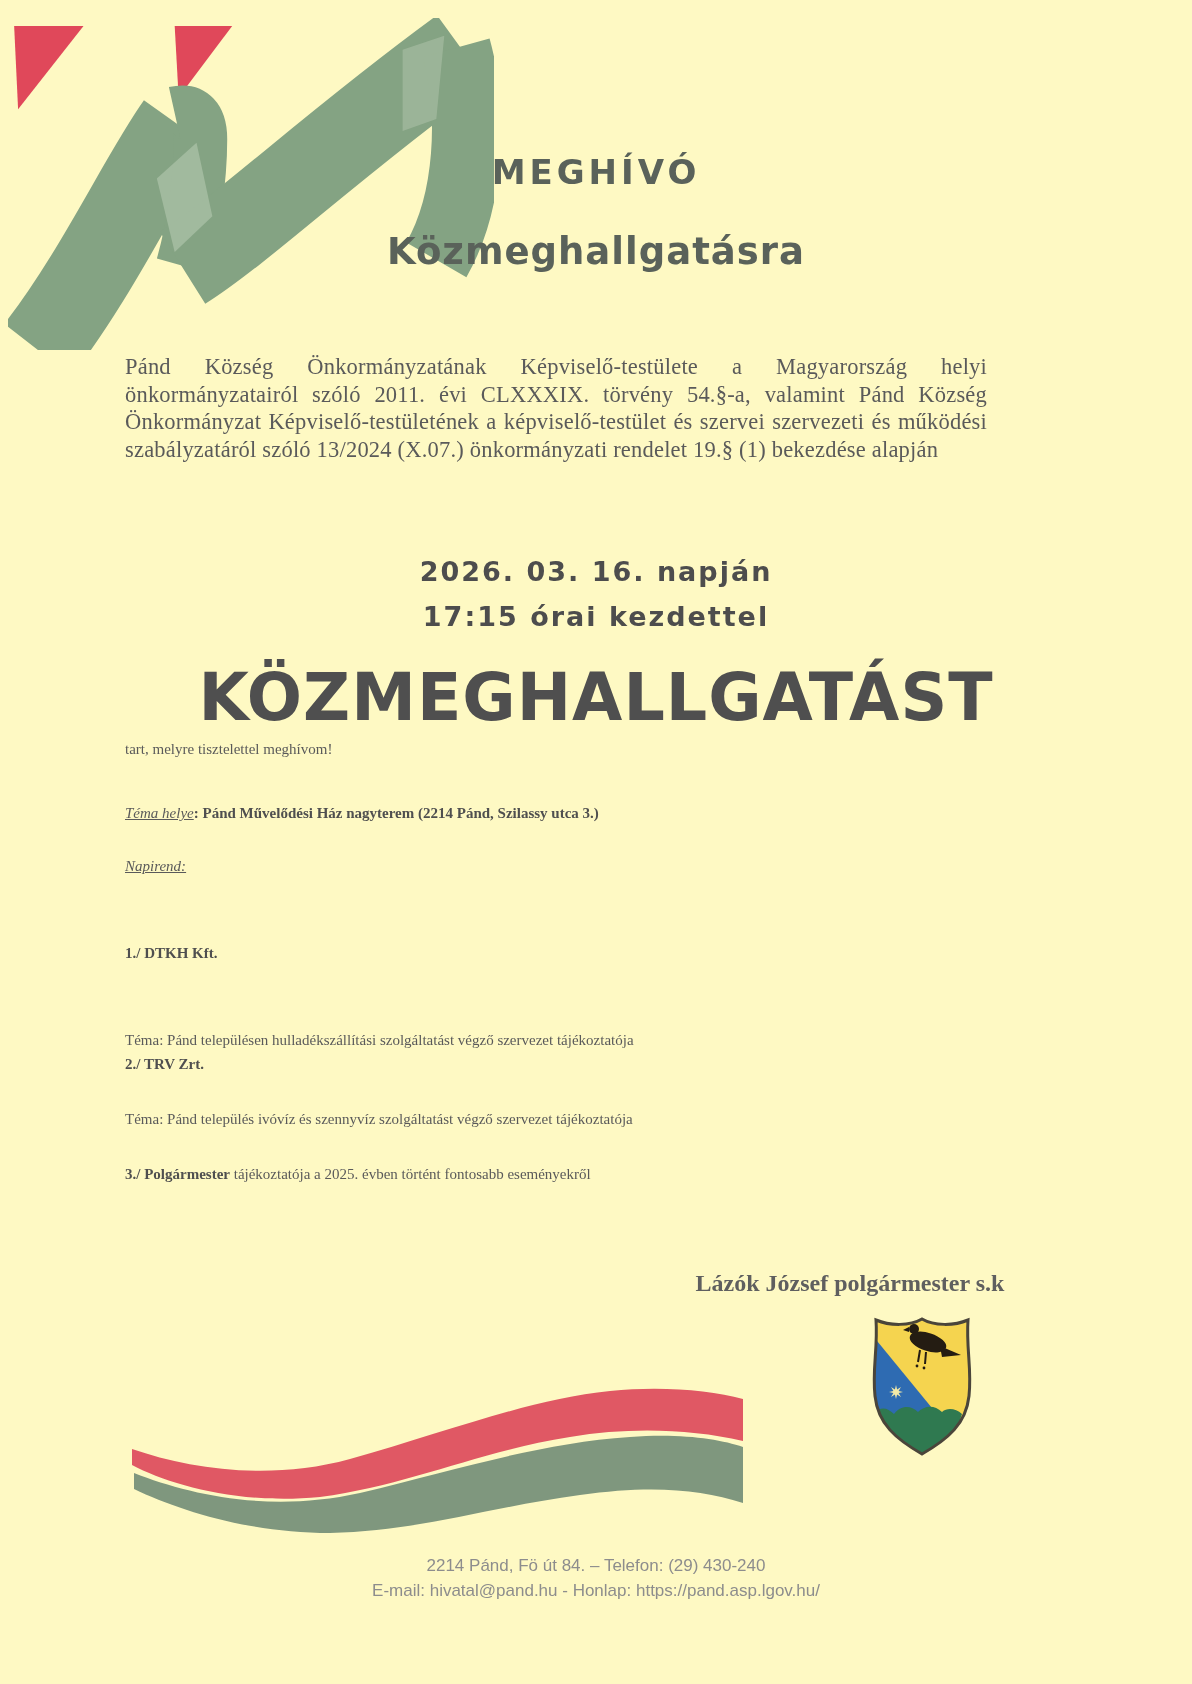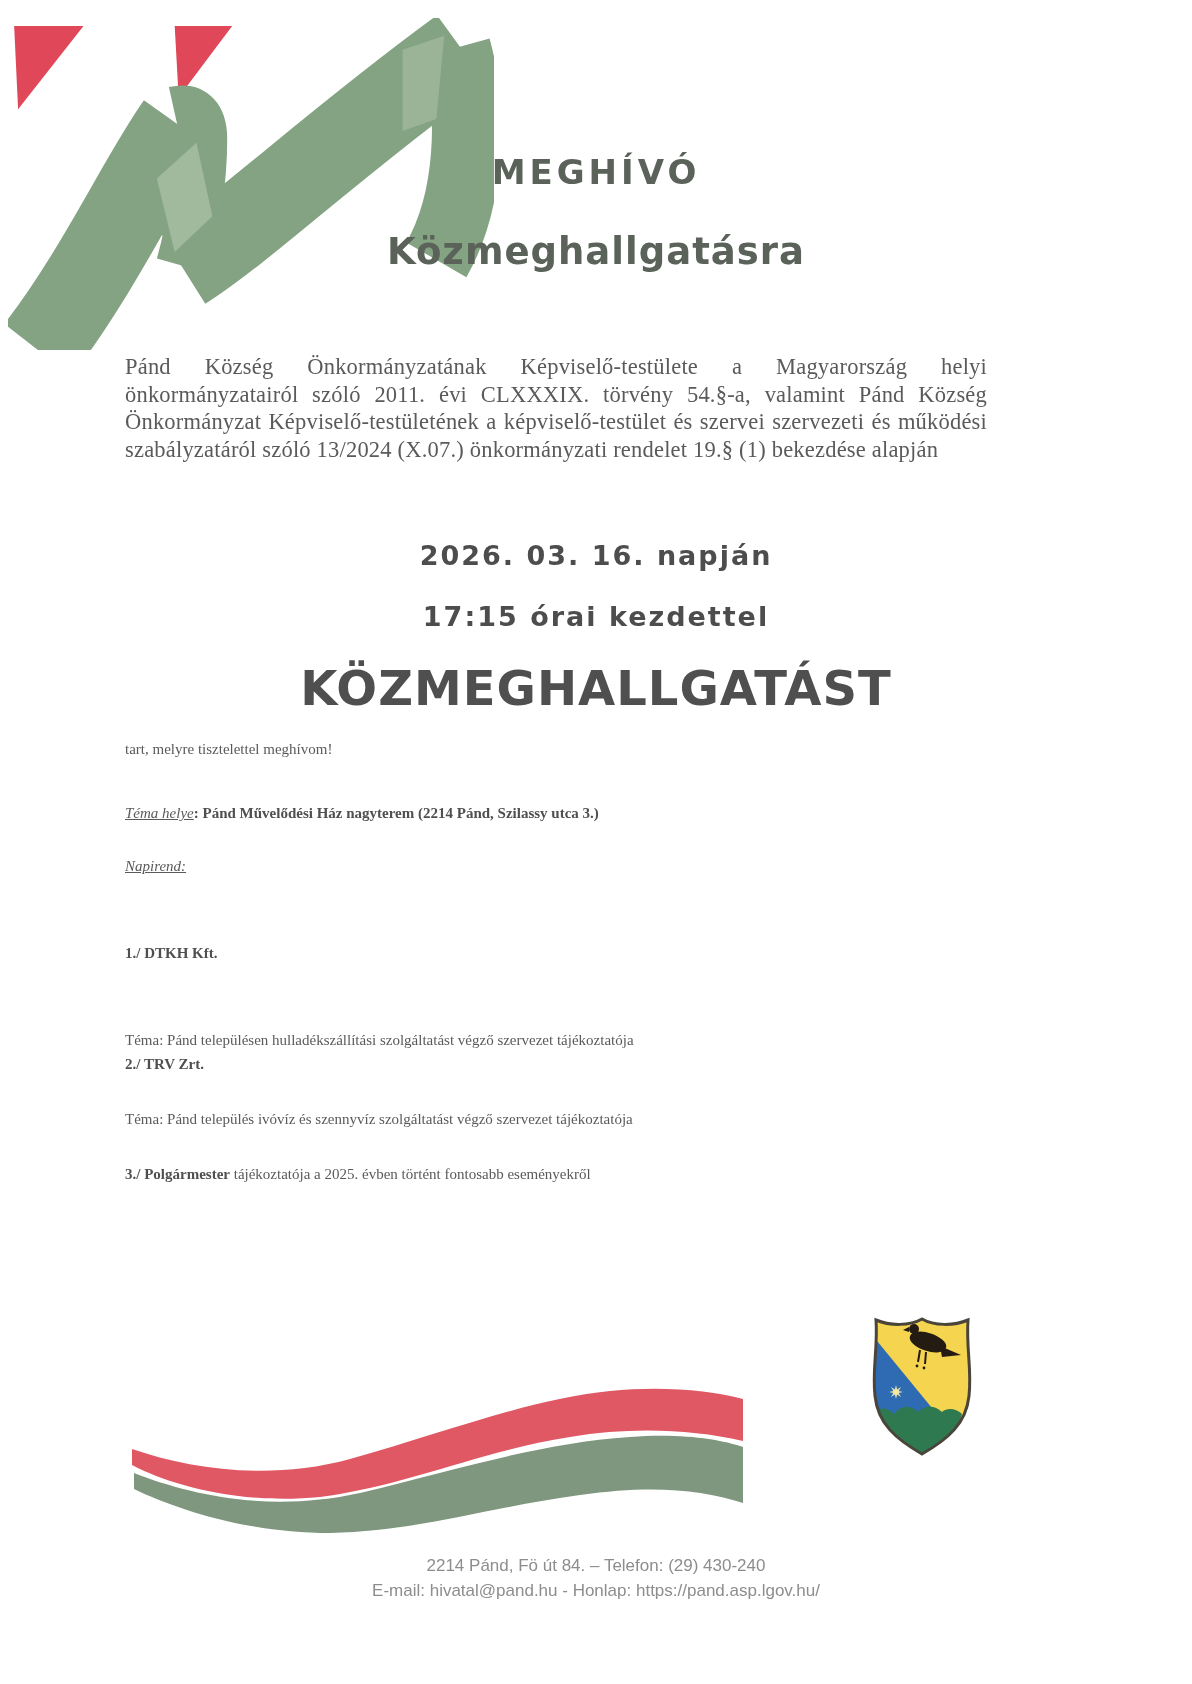--- a/index.html
+++ b/index.html
@@ -1,40 +1,40 @@
 <!DOCTYPE html>
 <html><head>
 <meta charset="utf-8">
 <style>
   html,body{margin:0;padding:0;background:#e8e8e8;}
   .page{
     position:relative;
     width:1192px;height:1684px;
     margin:0 auto;
-    background:#ffffff;
+    background:#fef9c3;
     overflow:hidden;
     font-family:"Liberation Serif", serif;
   }
   .abs{position:absolute;}
   .centered{left:0;width:1192px;text-align:center;}
   .heading-font{
     font-family:"DejaVu Sans", sans-serif;
     font-weight:bold;
     color:#5a625a;
   }
   .title1{top:152px;font-size:34px;letter-spacing:4px;}
   .title2{top:230px;font-size:37px;letter-spacing:1px;text-align:center;}
   .intro{
     top:353px;left:125px;width:862px;
     font-size:22.5px;line-height:27.5px;
     color:#5a5a5a;text-align:justify;letter-spacing:0.2px;
   }
-  .date-line{top:540px;font-size:27px;letter-spacing:2px;color:#4d4d4d;}
+  .date-line{top:556px;font-size:27px;letter-spacing:2px;color:#4d4d4d;}
   .time-line{top:601px;font-size:27px;letter-spacing:2px;color:#4d4d4d;}
-  .event-title{top:660px;font-size:48px;letter-spacing:1px;color:#4f4f4f;}
+  .event-title{top:660px;font-size:65px;letter-spacing:1px;color:#4f4f4f;}
   .body-line{left:125px;font-size:15px;color:#5a5a5a;}
   .b{font-weight:bold;color:#4f4f4f;}
   .iu{font-style:italic;text-decoration:underline;}
   .invite{top:741px;}
   .venue{top:805px;}
   .napirend{top:858px;}
   .ag1{top:945px;}
   .ag1t{top:1032px;}
   .ag2{top:1056px;}
   .ag2t{top:1111px;}
@@ -91,20 +91,21 @@
   <div class="abs body-line ag1 b">1./ DTKH Kft.</div>
   <div class="abs body-line ag1t">Téma: Pánd településen hulladékszállítási szolgáltatást végző szervezet tájékoztatója</div>
 
   <div class="abs body-line ag2 b">2./ TRV Zrt.</div>
   <div class="abs body-line ag2t">Téma: Pánd település ivóvíz és szennyvíz szolgáltatást végző szervezet tájékoztatója</div>
 
   <div class="abs body-line ag3">
     <span class="b">3./ Polgármester</span><span> tájékoztatója a 2025. évben történt fontosabb eseményekről</span>
   </div>
 
+  <div class="abs signature">Lázók József polgármester s.k</div>
 
   <svg class="abs" style="left:868px;top:1313px;width:108px;height:147px" viewBox="0 0 108 145">
     <defs>
       <clipPath id="shieldClip">
         <path d="M 54,5 C 66,12 86,12 100,6 C 98,34 104,56 101,82 C 98,110 80,125 54,140 C 28,125 10,110 7,82 C 4,56 10,34 8,6 C 22,12 42,12 54,5 Z"></path>
       </clipPath>
     </defs>
     <path d="M 54,5 C 66,12 86,12 100,6 C 98,34 104,56 101,82 C 98,110 80,125 54,140 C 28,125 10,110 7,82 C 4,56 10,34 8,6 C 22,12 42,12 54,5 Z" fill="#f5d44f"></path>
     <g clip-path="url(#shieldClip)">
       <polygon points="0,16 100,138 54,145 0,145" fill="#2e6bb2"></polygon>

